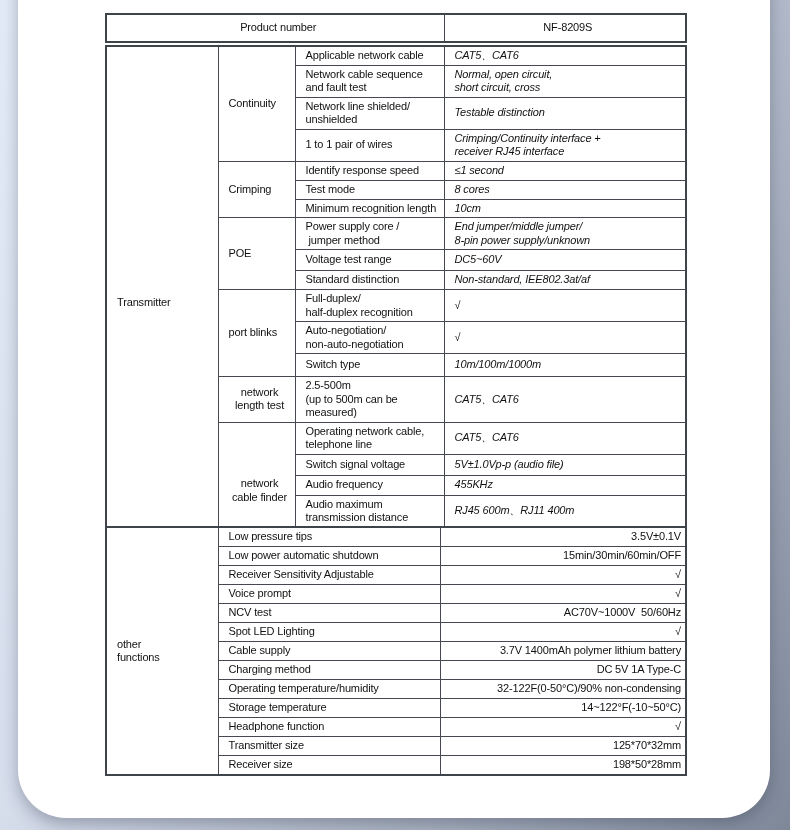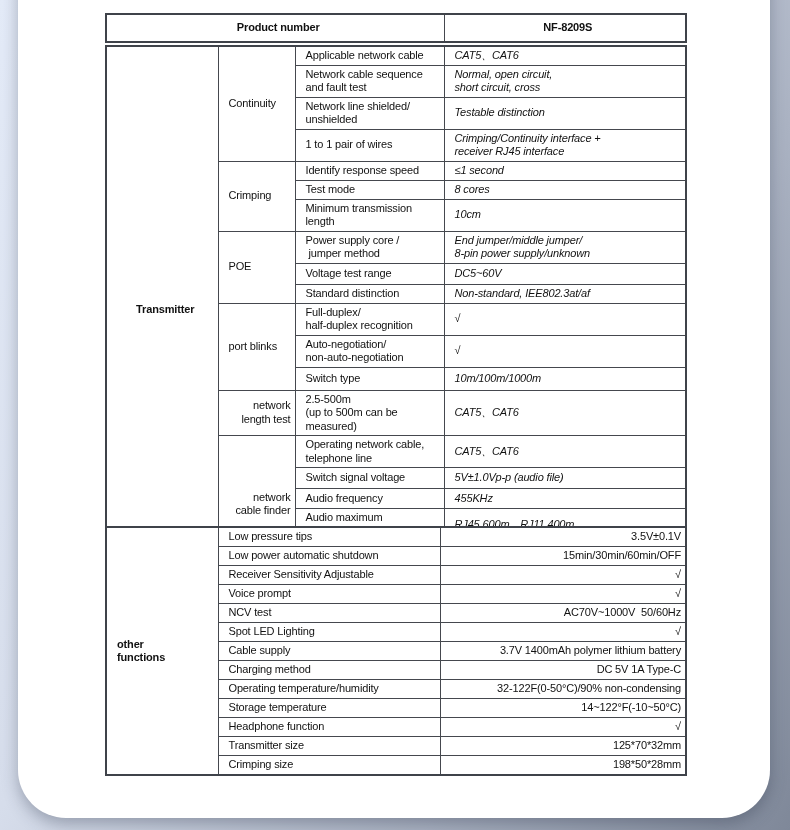--- a/index.html
+++ b/index.html
@@ -24,41 +24,41 @@
   table.spec td {
     border:1px solid #45484e;
     font-size:11px; line-height:13.5px; letter-spacing:-0.15px;
     white-space:pre-wrap; vertical-align:middle;
     padding:2px 4px 2px 10px; overflow:hidden;
   }
   
   .hdr td { font-size:15px; letter-spacing:0; text-align:center; padding:2px; }
   
   td.tcol {
-    font-size:15px; font-weight:bold; text-align:center;
+    font-size:15px; font-weight:normal; 
     padding:0 2px 105px 2px; letter-spacing:0;
   }
   td.ocol {
-    font-size:15px; font-weight:bold; text-align:left;
+    font-size:15px; font-weight:normal; text-align:left;
     padding:0 0 10px 22px; line-height:24px; letter-spacing:0;
   }
   
   td.gc { font-size:12.5px; text-align:left; padding:2px; letter-spacing:0; }
-  td.gl { font-size:12.5px; text-align:right; padding:2px 2px 2px 6px; letter-spacing:0; }
+  td.gl { font-size:12.5px; text-align:center; padding:2px 2px 2px 6px; letter-spacing:0; }
   
   td.val { padding-left:20px;font-style:italic; }
   td.olbl { padding-left:38px; }
   td.oval { padding-left:33px;text-align:right; }
 </style>
 </head>
 <body>
 
 <div class="card"></div>
 
-<table class="spec hdr" style="left:105px; top:13px; width:582px; height:30px;font-weight:bold;">
+<table class="spec hdr" style="left:105px; top:13px; width:582px; height:30px;">
   <colgroup>
       <col style="width:338px">
       <col>
     </colgroup>
   <tbody>
       <tr>
     <td>Product number</td>
     <td>NF-8209S</td>
   </tr>
 </tbody>
@@ -97,21 +97,21 @@
   <tr style="height:19px">
     <td class="gc" rowspan="3">Crimping</td>
     <td>Identify response speed</td>
     <td class="val">≤1 second</td>
   </tr>
   <tr style="height:19px">
     <td>Test mode</td>
     <td class="val">8 cores</td>
   </tr>
   <tr style="height:18px">
-    <td>Minimum transmission length</td>
+    <td>Minimum recognition length</td>
     <td class="val">10cm</td>
   </tr>
   <tr style="height:28px">
     <td class="gc" rowspan="3">POE</td>
     <td>Power supply core /
  jumper method</td>
     <td class="val">End jumper/middle jumper/
 8-pin power supply/unknown</td>
   </tr>
   <tr style="height:21px">
@@ -223,17 +223,17 @@
   </tr>
   <tr style="height:19px">
     <td class="olbl">Headphone function</td>
     <td class="oval">√</td>
   </tr>
   <tr style="height:19px">
     <td class="olbl">Transmitter size</td>
     <td class="oval">125*70*32mm</td>
   </tr>
   <tr style="height:19px">
-    <td class="olbl">Crimping size</td>
+    <td class="olbl">Receiver size</td>
     <td class="oval">198*50*28mm</td>
   </tr>
 </tbody>
   </table>
 
 </body></html>

